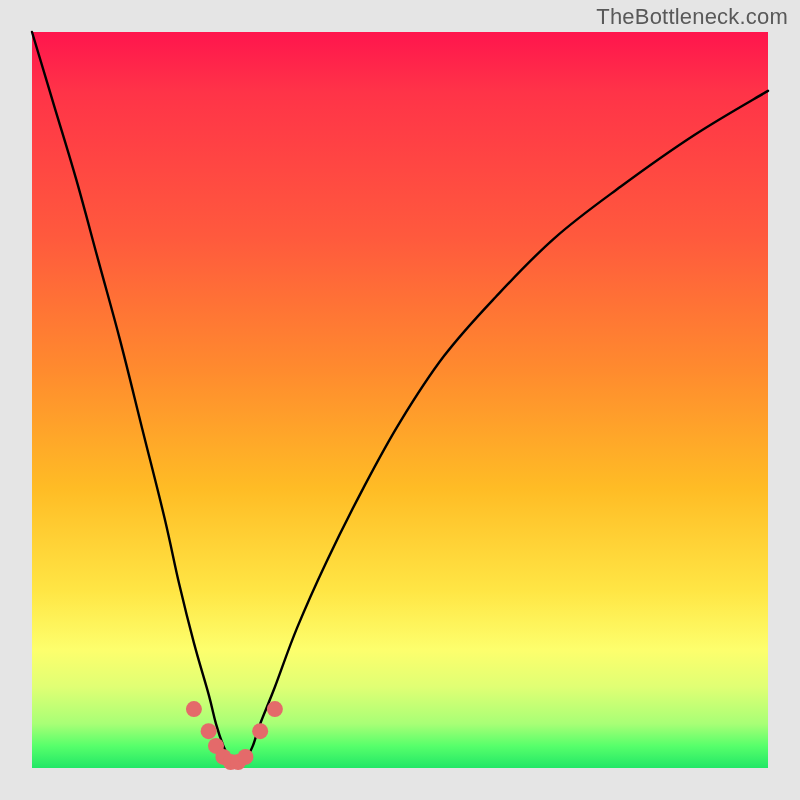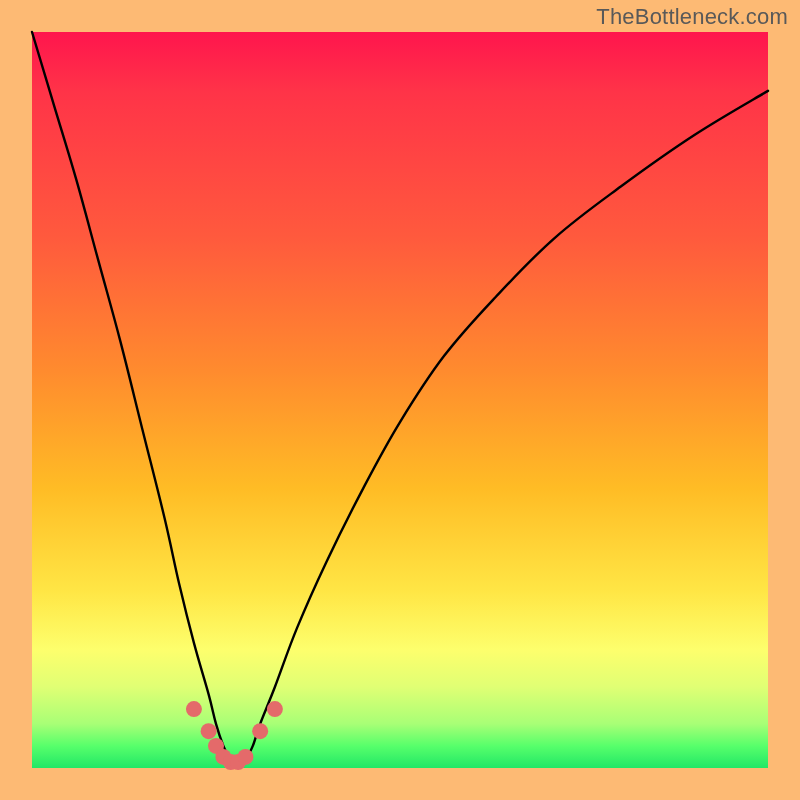--- a/index.html
+++ b/index.html
@@ -10,21 +10,21 @@
     background: #000;
     overflow: hidden;
     font-family: Arial, Helvetica, sans-serif;
   }
   .frame {
     position: absolute;
     left: 0;
     top: 0;
     width: 800px;
     height: 800px;
-    background: #fdba74;
+    background: #e5e5e5;
   }
   .plot-area {
     position: absolute;
     left: 32px;
     top: 32px;
     width: 736px;
     height: 736px;
     
     background: linear-gradient(
       to bottom,

